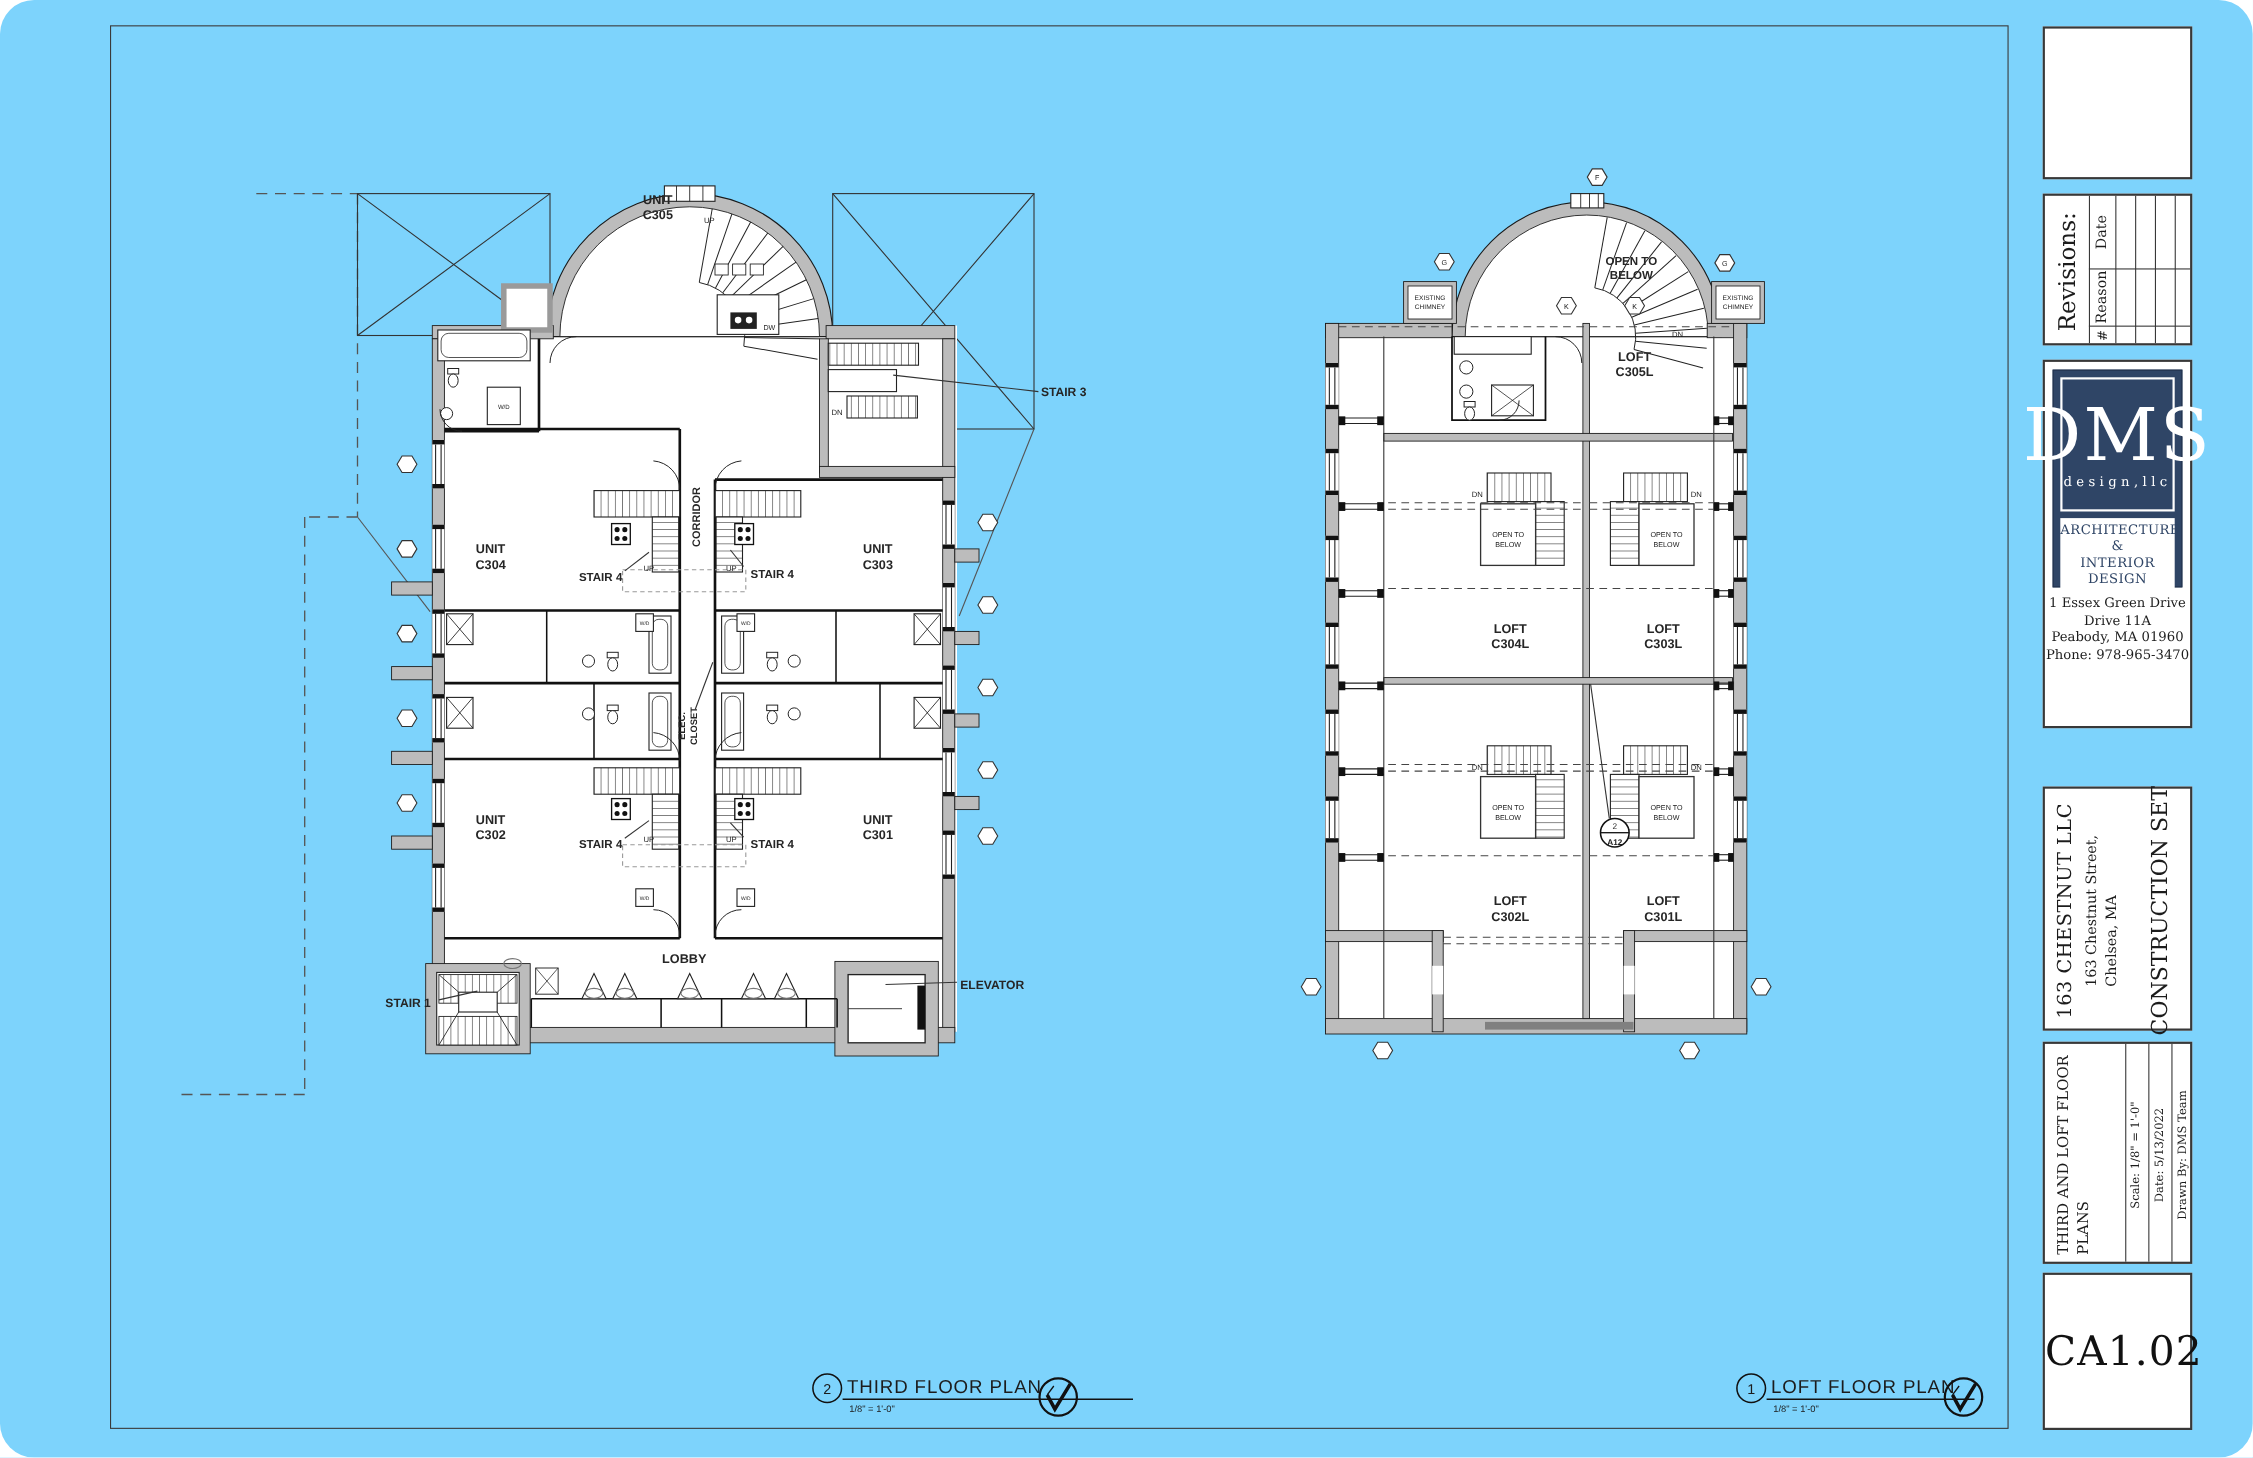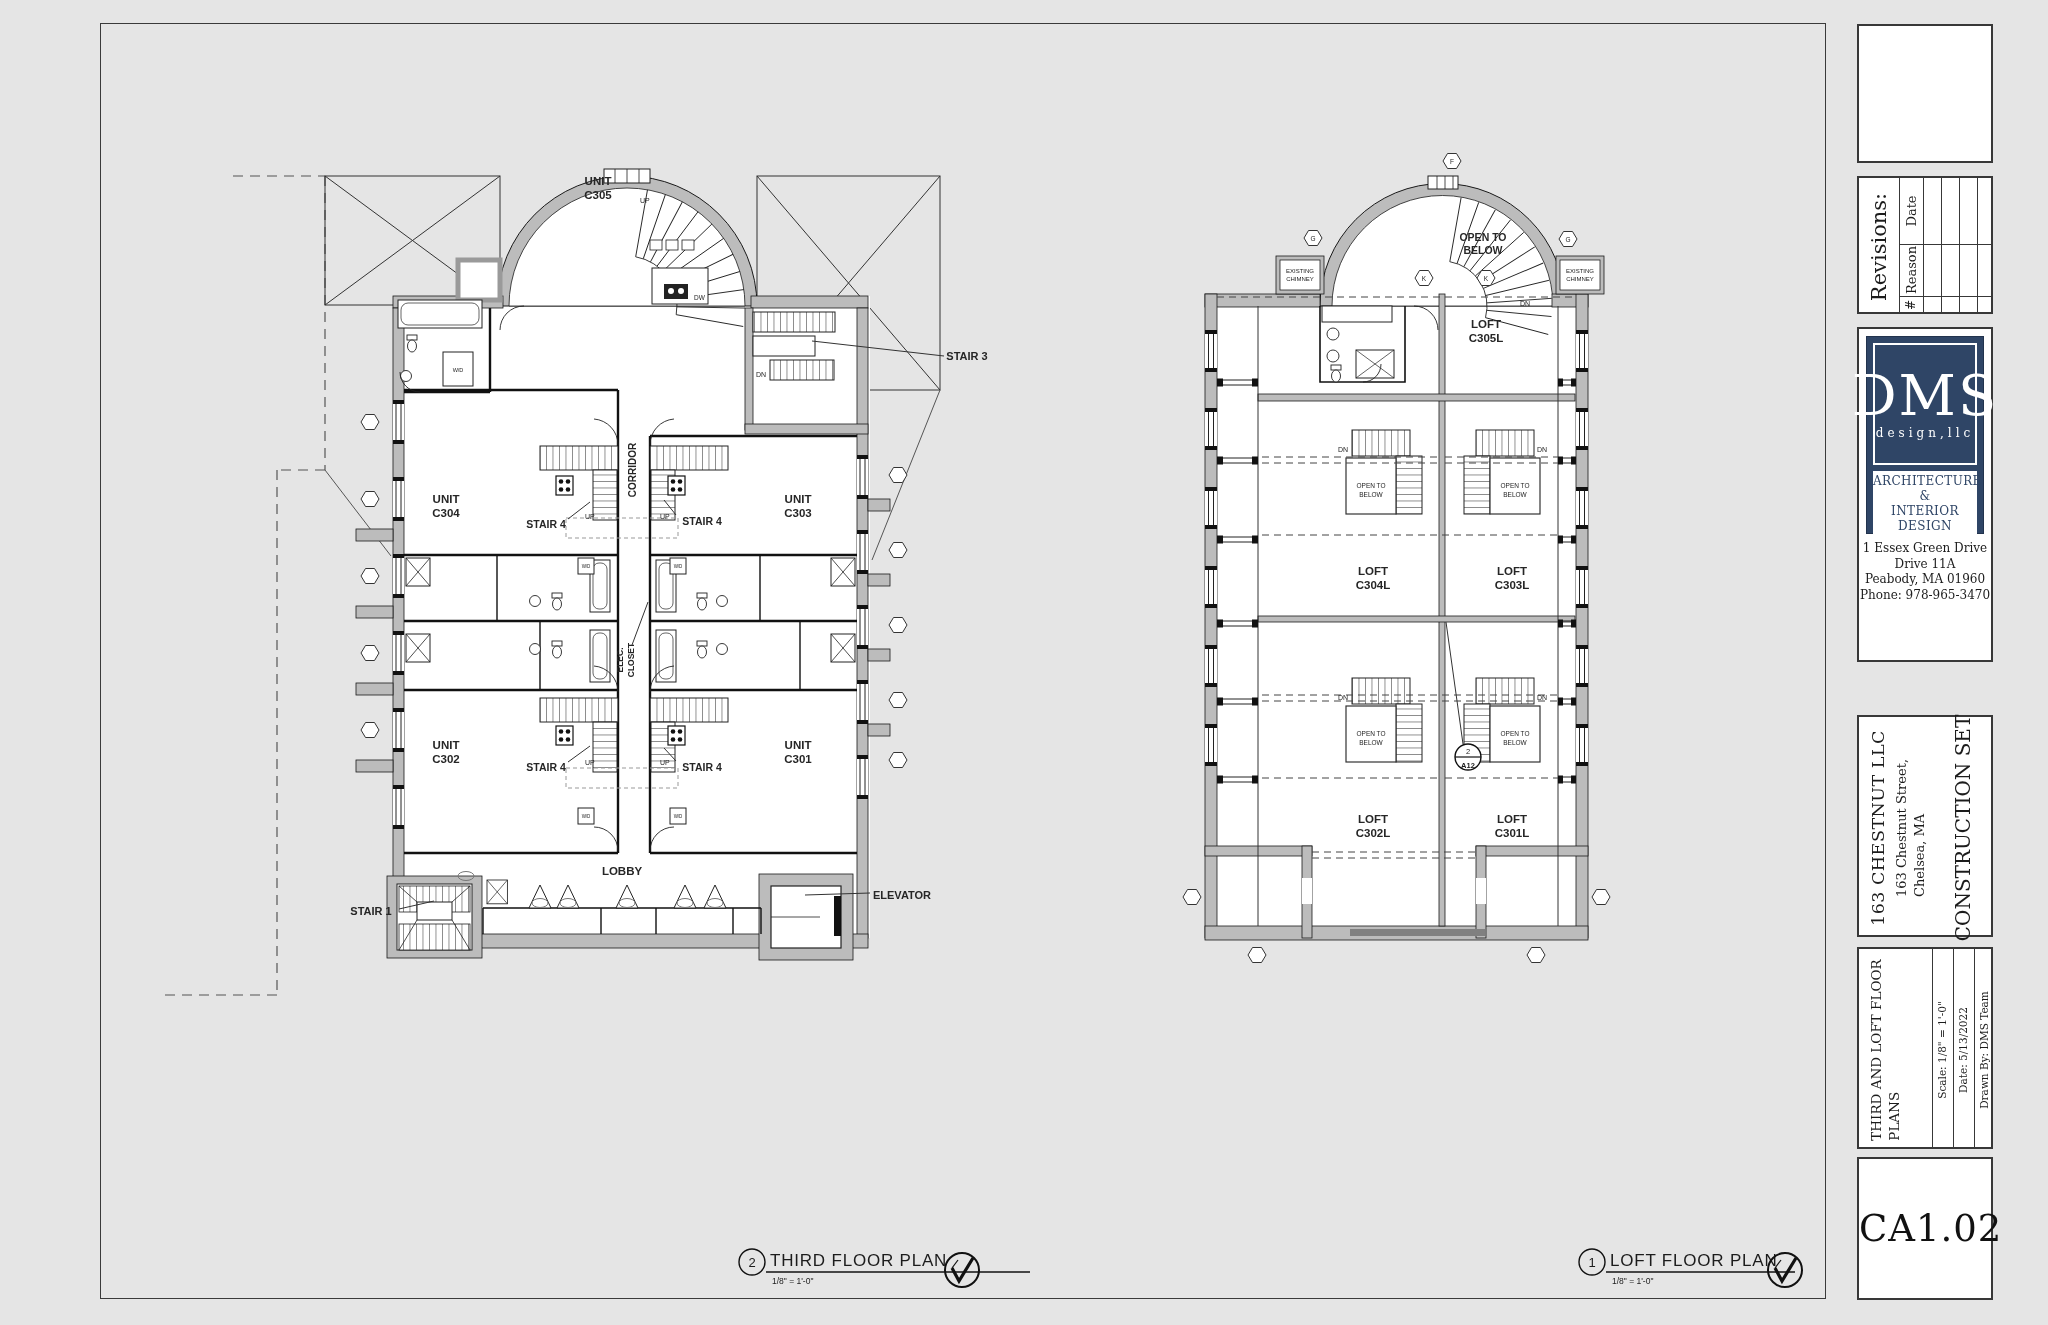--- a/index.html
+++ b/index.html
@@ -1,35 +1,35 @@
 <!DOCTYPE html>
 <html><head>
 <meta charset="utf-8">
 <style>
   html,body{margin:0;padding:0;background:#fff;}
-  .page{position:relative;width:2048px;height:1325px;background:#e5e5e5;overflow:hidden;
-        font-family:"Liberation Sans",sans-serif;}
+  .page{position:relative;width:2048px;height:1325px;background:#7dd3fc;overflow:hidden;
+        font-family:"Liberation Sans",sans-serif;border-radius:31px;}
   .sheet-border{position:absolute;left:100px;top:23px;width:1726px;height:1276px;
         border:1.5px solid #3a3a3a;box-sizing:border-box;}
   svg text{font-family:"Liberation Sans",sans-serif;fill:#1c1c1c;}
   svg .pl{fill:#262626;font-weight:bold;}
   
   .tb{position:absolute;left:0;top:0;width:2048px;height:1325px;pointer-events:none;}
   .tbx{position:absolute;left:1857px;width:136px;border:2px solid #383838;background:#fff;
        box-sizing:border-box;}
   .rot{position:absolute;transform:translate(-50%,-50%) rotate(-90deg);white-space:nowrap;
        font-family:"DejaVu Serif","Liberation Serif",serif;color:#1c1c1c;}
   .vline{position:absolute;top:0;bottom:0;width:0;border-left:1.5px solid #383838;}
   .hline{position:absolute;height:0;border-top:1.5px solid #383838;}
   .logo{position:absolute;left:7px;top:7px;right:7px;height:198px;background:#2f4566;
         border:1px solid #22334d;box-sizing:border-box;padding:6px;}
   .logo-inner{border:2px solid #fff;height:118px;display:flex;flex-direction:column;
         align-items:center;justify-content:center;color:#fff;
         font-family:"DejaVu Serif","Liberation Serif",serif;}
-  .dms-name{font-size:56px;line-height:1;letter-spacing:2px;}
+  .dms-name{font-size:66px;line-height:1;letter-spacing:2px;}
   .dms-sub{font-size:12px;letter-spacing:4px;margin-top:2px;}
   .logo-band{margin-top:6px;background:#fff;color:#2f4566;text-align:center;
         font-family:"DejaVu Serif","Liberation Serif",serif;font-size:12px;line-height:1.25;
         padding:3px 0;letter-spacing:.4px;}
   .firm-addr{position:absolute;left:0;right:0;top:212px;text-align:center;
         font-family:"DejaVu Serif","Liberation Serif",serif;font-size:12px;line-height:1.3;
         color:#1c1c1c;}
   .addr2{text-align:left;line-height:1.35;}
   .sheetno{display:flex;align-items:center;
         font-family:"DejaVu Serif","Liberation Serif",serif;font-size:37px;letter-spacing:1px;

